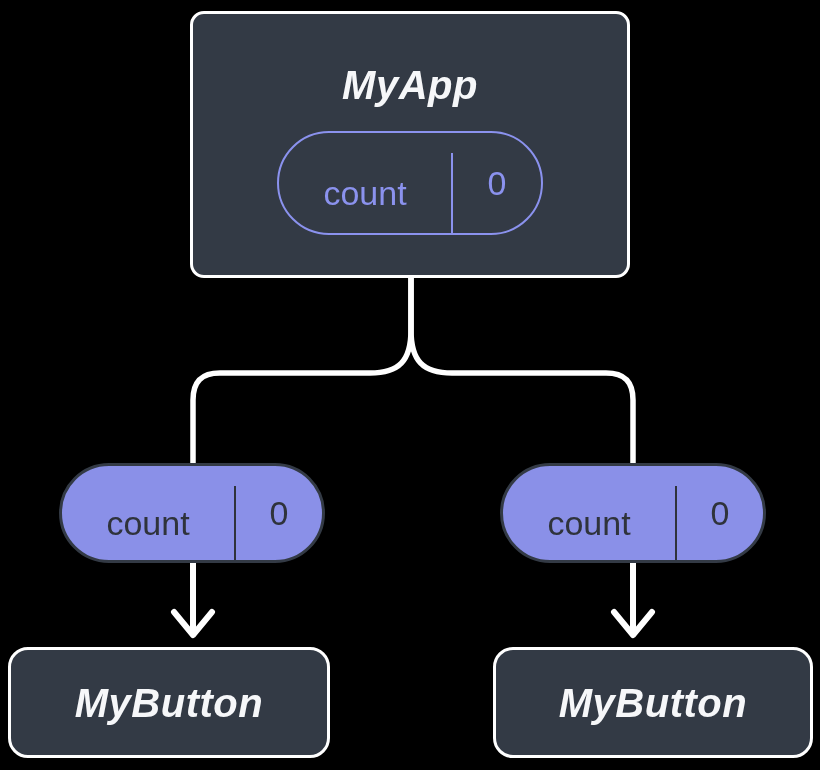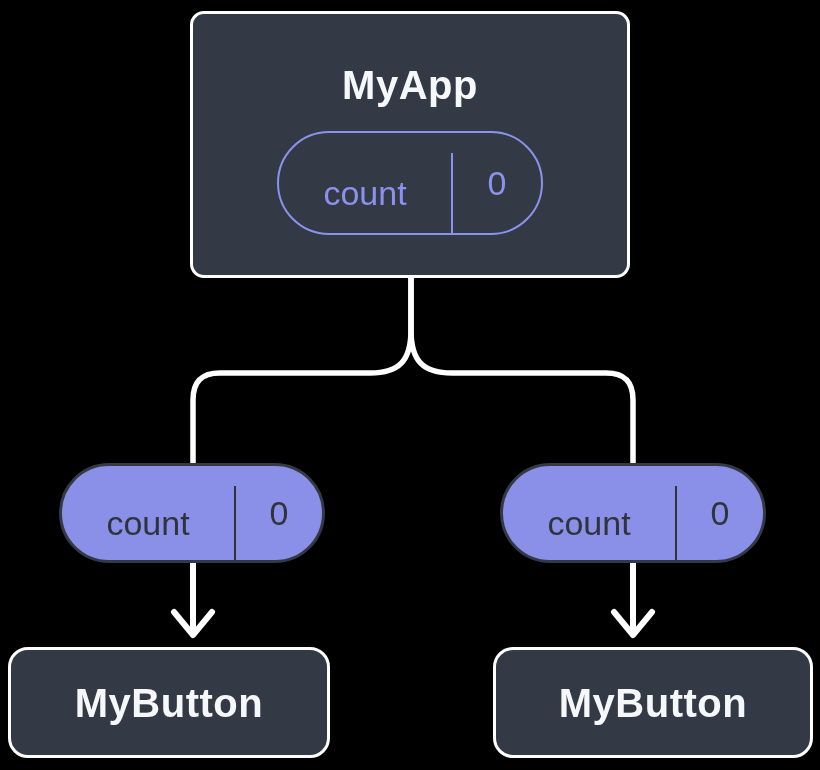--- a/index.html
+++ b/index.html
@@ -47,20 +47,21 @@
     border-radius: 14px;
     flex-direction: column;
     justify-content: flex-start;
     padding-top: 50px;
   }
   .component-title {
     font-size: 40px;
     font-weight: 700;
     line-height: 42px;
     letter-spacing: 0.5px;
+    font-style: italic;
   }
   .child-box {
     border-radius: 20px;
   }
   .child-box.left  { left: 8px;   top: 647px; width: 322px; height: 111px; }
   .child-box.right { left: 493px; top: 647px; width: 320px; height: 111px; }
   .pill {
     display: flex;
     align-items: stretch;
     border-radius: 60px;

